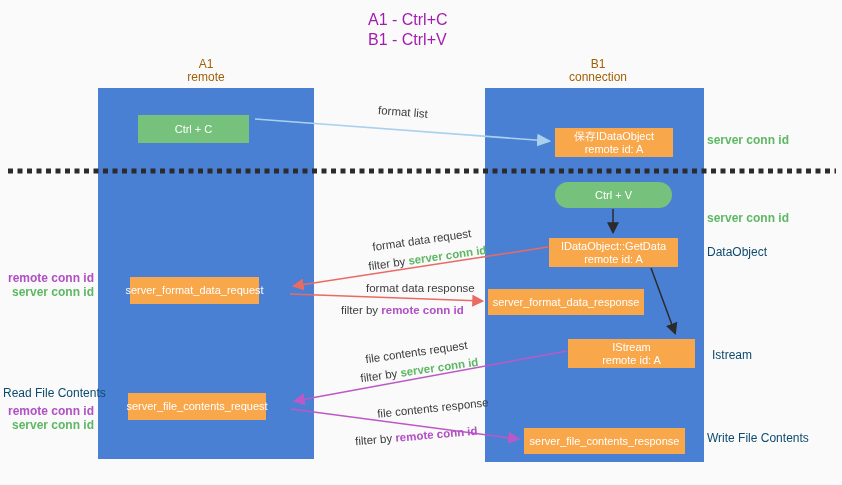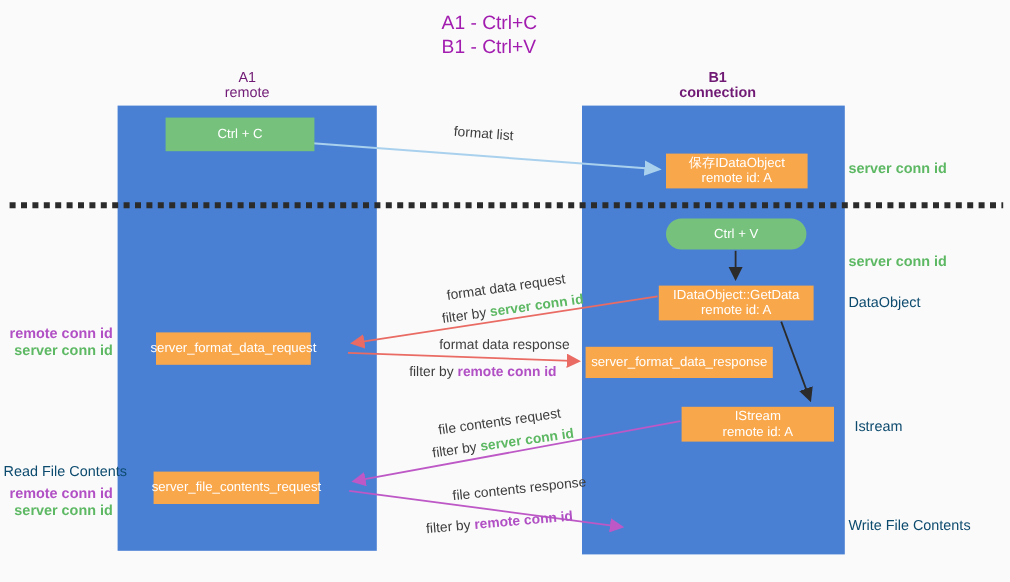--- a/index.html
+++ b/index.html
@@ -6,21 +6,21 @@
   #canvas{
     position:relative;width:842px;height:485px;overflow:hidden;
     background:#fafafa;
     font-family:"Liberation Sans", sans-serif;
     color:#3d3d3d;
   }
   .abs{position:absolute;}
   
   .title{left:368px;top:10px;font-size:16px;line-height:20px;color:#a21caf;}
   
-  .col-header{font-size:12px;line-height:13px;text-align:center;color:#701a75;}
+  .col-header{font-size:12px;line-height:13px;text-align:center;color:#a16207;}
   
   .column{background:#4a80d4;z-index:1;}
   #svg-layer{position:absolute;left:0;top:0;z-index:2;pointer-events:none;}
   
   .node{
     z-index:3;display:flex;flex-direction:column;align-items:center;justify-content:center;
     color:#ffffff;font-size:11px;line-height:13px;text-align:center;
   }
   .node.green{background:#76c27c;}
   .node.orange{background:#f9a74b;}
@@ -45,21 +45,21 @@
 
   <div class="abs title">
     <div>A1 - Ctrl+C</div>
     <div>B1 - Ctrl+V</div>
   </div>
 
   <div class="abs col-header" style="left:156px;top:58px;width:100px;">
     <div>A1</div>
     <div>remote</div>
   </div>
-  <div class="abs col-header" style="left:548px;top:58px;width:100px;font-weight:bold;">
+  <div class="abs col-header" style="left:548px;top:58px;width:100px;">
     <div>B1</div>
     <div>connection</div>
   </div>
 
   <div class="abs column" style="left:98px;top:88px;width:216px;height:371px;"></div>
   <div class="abs column" style="left:485px;top:88px;width:219px;height:374px;"></div>
 
   <svg id="svg-layer" width="842" height="485" viewBox="0 0 842 485">
     <defs>
       <marker id="m-blue" markerWidth="9" markerHeight="8" refX="7.5" refY="4" orient="auto">
@@ -78,21 +78,21 @@
     <line x1="8" y1="171" x2="836" y2="171" stroke="#2b2b2b" stroke-width="5" stroke-dasharray="5 4.5"></line>
     <line x1="255" y1="119" x2="549" y2="141" stroke="#a9d1ee" stroke-width="1.6" marker-end="url(#m-blue)"></line>
     <line x1="613" y1="209" x2="613" y2="232" stroke="#2b2b2b" stroke-width="1.5" marker-end="url(#m-black)"></line>
     <line x1="548" y1="247" x2="294" y2="286" stroke="#e96b63" stroke-width="1.5" marker-end="url(#m-red)"></line>
     <line x1="290" y1="294" x2="482" y2="301" stroke="#e96b63" stroke-width="1.5" marker-end="url(#m-red)"></line>
     <line x1="651" y1="268" x2="675" y2="333" stroke="#2b2b2b" stroke-width="1.5" marker-end="url(#m-black)"></line>
     <line x1="567" y1="351" x2="295" y2="401" stroke="#bd58c6" stroke-width="1.5" marker-end="url(#m-mag)"></line>
     <line x1="291" y1="409" x2="518" y2="439" stroke="#bd58c6" stroke-width="1.5" marker-end="url(#m-mag)"></line>
   </svg>
 
-  <div class="abs node green" style="left:138px;top:98px;width:124px;height:28px;">
+  <div class="abs node green" style="left:138px;top:115px;width:111px;height:28px;">
     <div>Ctrl + C</div>
   </div>
   <div class="abs node orange" style="left:555px;top:128px;width:118px;height:29px;">
     <div>保存IDataObject</div>
     <div>remote id: A</div>
   </div>
   <div class="abs node green" style="left:555px;top:182px;width:117px;height:26px;border-radius:13px;">
     <div>Ctrl + V</div>
   </div>
   <div class="abs node orange" style="left:549px;top:238px;width:129px;height:29px;">
@@ -104,20 +104,23 @@
   </div>
   <div class="abs node orange" style="left:488px;top:289px;width:156px;height:26px;">
     <div>server_format_data_response</div>
   </div>
   <div class="abs node orange" style="left:568px;top:339px;width:127px;height:29px;">
     <div>IStream</div>
     <div>remote id: A</div>
   </div>
   <div class="abs node orange" style="left:128px;top:393px;width:138px;height:27px;">
     <div>server_file_contents_request</div>
+  </div>
+  <div class="abs node orange" style="left:524px;top:428px;width:161px;height:26px;">
+    <div>server_file_contents_response</div>
   </div>
 
   <div class="abs lbl rot-dn4" style="left:378px;top:106px;">format list</div>
 
   <div class="abs lbl rot-up8" style="left:372px;top:234px;">format data request</div>
   <div class="abs lbl rot-up8" style="left:368px;top:252px;"><span>filter by </span><b class="green">server conn id</b></div>
 
   <div class="abs lbl" style="left:366px;top:282px;">format data response</div>
   <div class="abs lbl" style="left:341px;top:304px;"><span>filter by </span><b class="purple">remote conn id</b></div>
 

